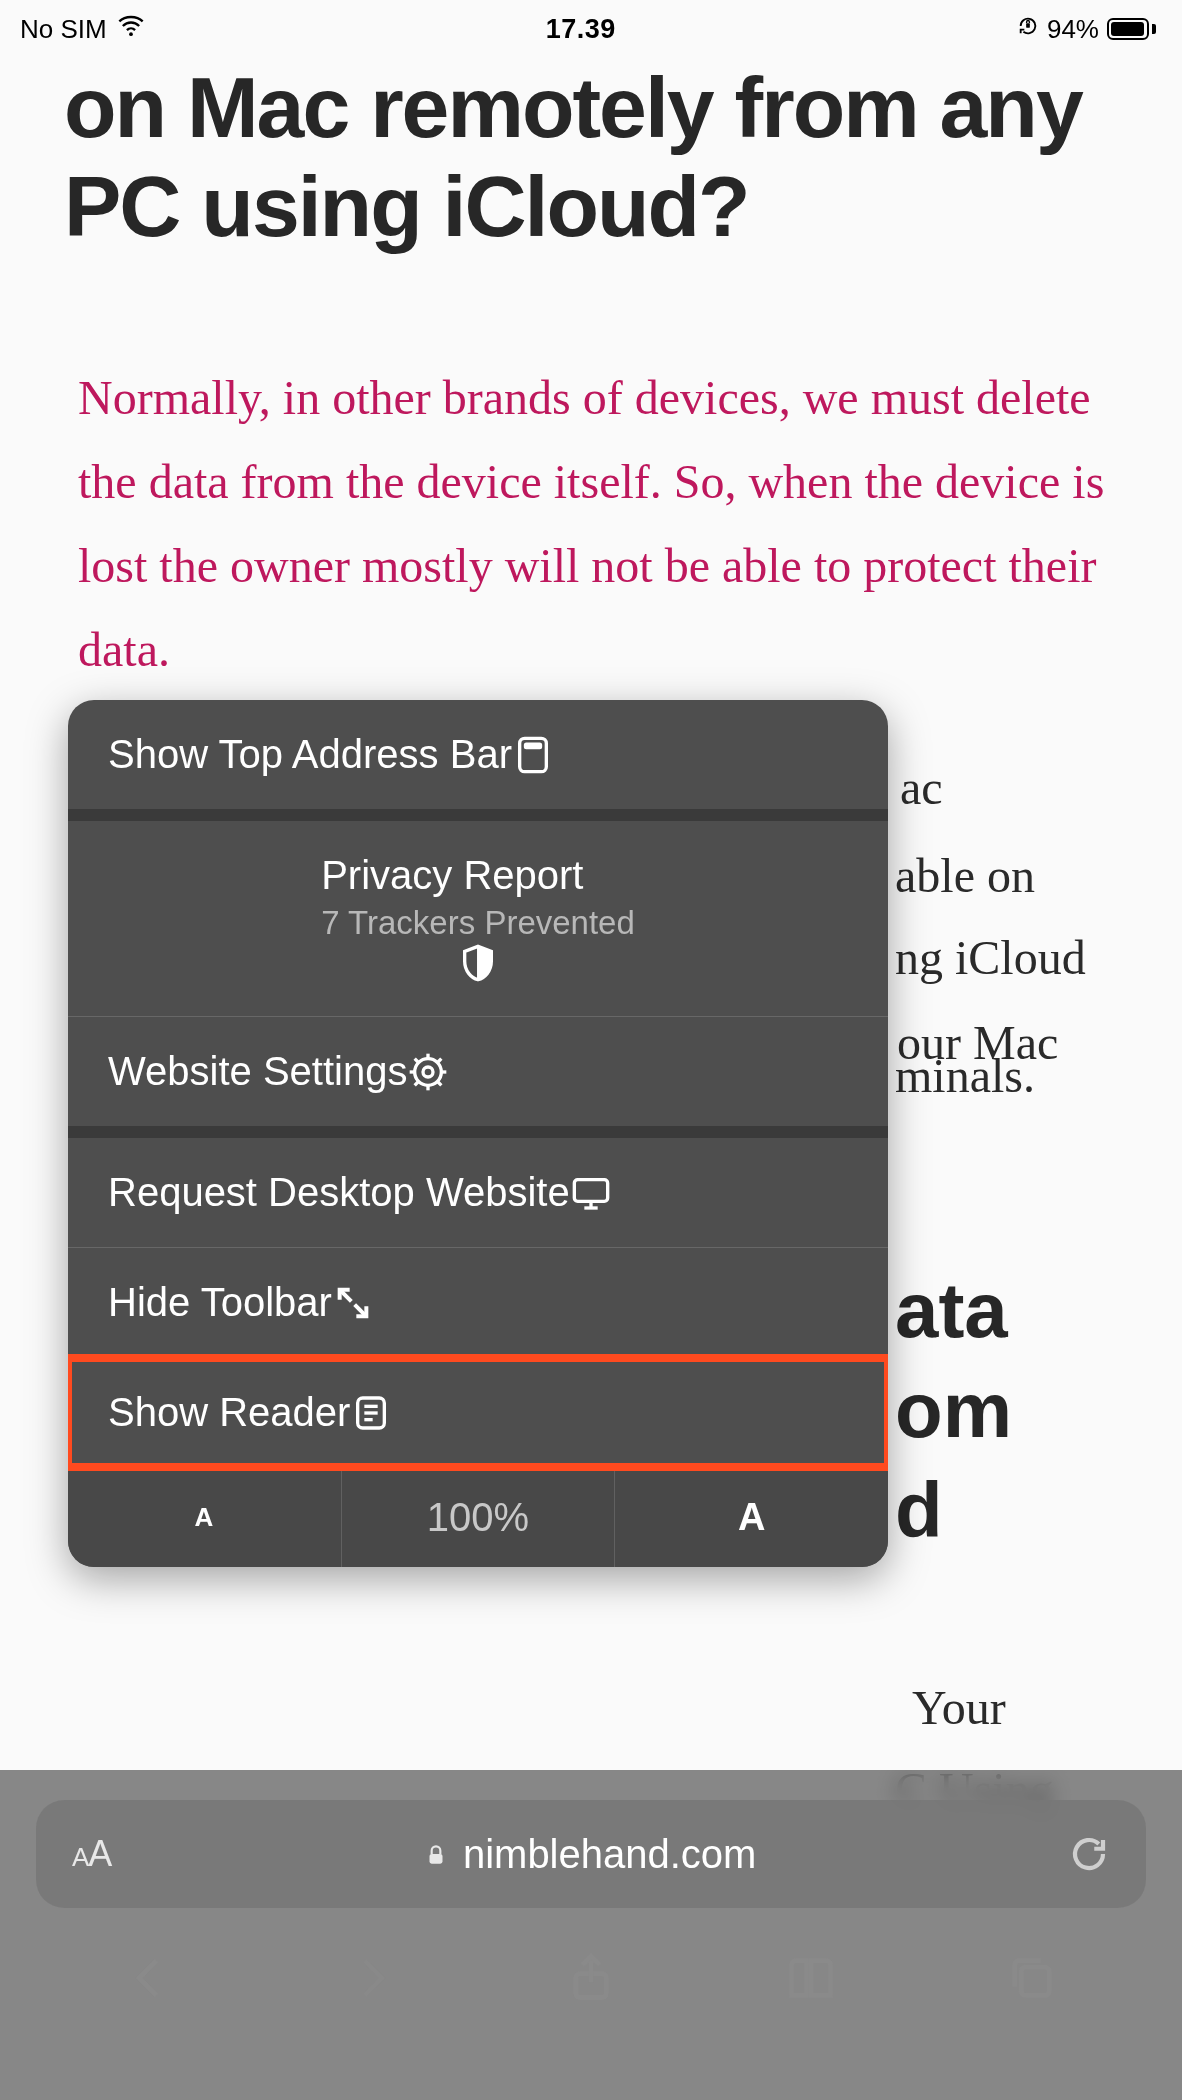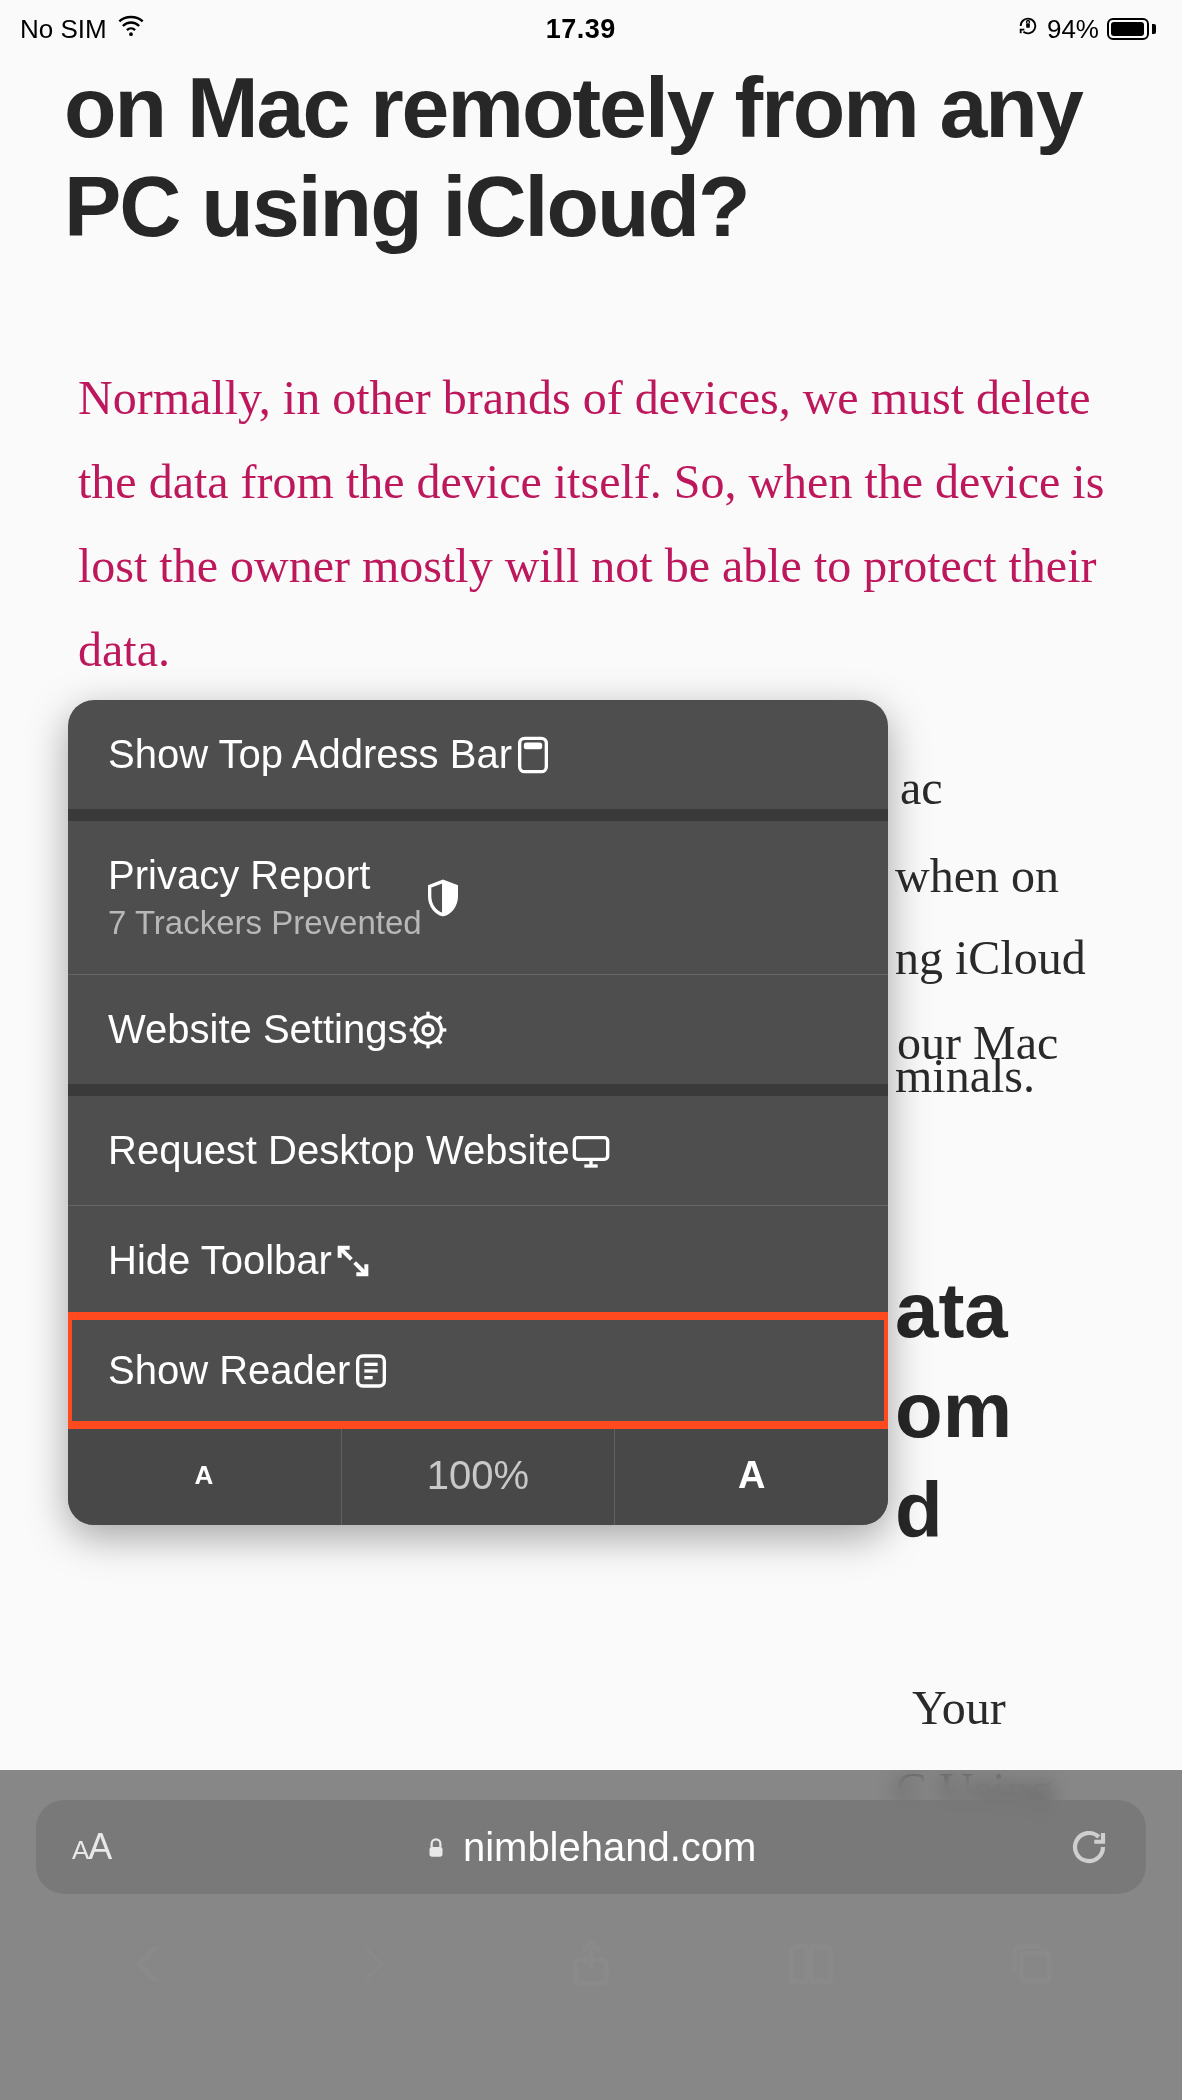--- a/index.html
+++ b/index.html
@@ -99,21 +99,21 @@
     .zoom-big { font-size: 38px; font-weight:600;}
 
     
     .bottom {
       position:absolute; left:0; right:0; top: 1770px; height: 330px;
       background: rgba(90,90,90,0.72);
       backdrop-filter: blur(10px);
     }
     .url-bar {
       margin: 30px 36px 0 36px;
-      height: 94px;
+      height: 108px;
       background: rgba(120,120,120,0.85);
       border-radius: 28px;
       display:flex; align-items:center;
       padding: 18px 36px;
       color:#fff;
     }
     .url-aa { font-size: 36px; letter-spacing:-1px; color:#e8e8e8;}
     .url-aa .sm { font-size:26px;}
     .url-center { flex:1; text-align:center; display:flex; justify-content:center; gap:14px; align-items:flex-end; font-size:40px; }
     .url-refresh { width:42px; height:42px; }
@@ -163,21 +163,21 @@
     </span>
   </div>
 </div>
 
 <div class="page">
   <h1 class="title">on Mac remotely from any PC using iCloud?</h1>
   <p class="para">Normally, in other brands of devices, we must delete the data from the device itself. So, when the device is lost the owner mostly will not be able to protect their data.</p>
 </div>
 
 <span class="frag" style="left:900px; top:760px;">ac</span>
-<span class="frag" style="left:895px; top:848px;">when on</span>
+<span class="frag" style="left:895px; top:848px;">able on</span>
 <span class="frag" style="left:895px; top:930px;">ng iCloud</span>
 <span class="frag" style="left:897px; top:1015px;">our Mac</span>
 <span class="frag" style="left:895px; top:1048px;">minals.</span>
 <span class="frag" style="left:895px; top:1265px; font-family:-apple-system,Arial; font-weight:800; font-size:78px; color:#272727;">ata</span>
 <span class="frag" style="left:895px; top:1365px; font-family:-apple-system,Arial; font-weight:800; font-size:78px; color:#272727;">om</span>
 <span class="frag" style="left:895px; top:1465px; font-family:-apple-system,Arial; font-weight:800; font-size:78px; color:#272727;">d</span>
 <span class="frag" style="left:912px; top:1680px;">Your</span>
 <span class="frag" style="left:895px; top:1762px;">C Using</span>
 
 <div class="popup">
@@ -187,21 +187,21 @@
     <span class="menu-icon">
       <svg viewBox="0 0 24 24">
           <rect x="4" y="2" width="16" height="20" rx="3" stroke="#fff" stroke-width="2"></rect>
           <rect x="7" y="5" width="10" height="3" rx="1" fill="#fff"></rect>
         </svg>
     </span>
   </div>
 
   <div class="sep-thick"></div>
 
-  <div class="menu-item" style="flex-direction:row;">
+  <div class="menu-item" style="flex-direction:column;">
     <div>
       <div class="menu-label">Privacy Report</div>
       <div class="menu-sub">7 Trackers Prevented</div>
     </div>
     <span class="menu-icon">
       <svg viewBox="0 0 24 24">
           <path d="M12 2 L20 5 V11 C20 17 16 21 12 22 C8 21 4 17 4 11 V5 Z" stroke="#fff" stroke-width="2"></path>
           <path d="M12 2 V22" fill="#fff"></path>
           <path d="M12 2 L20 5 V11 C20 17 16 21 12 22 Z" fill="#fff"></path>
         </svg>

